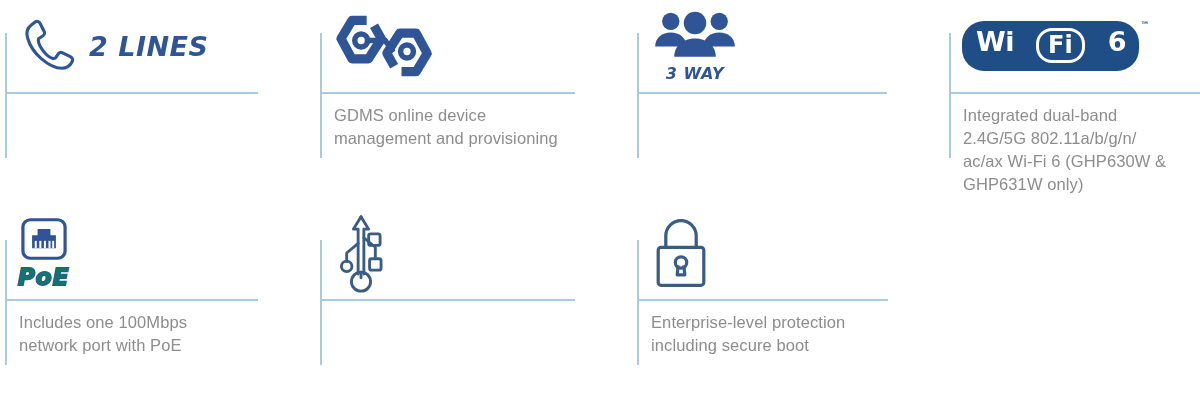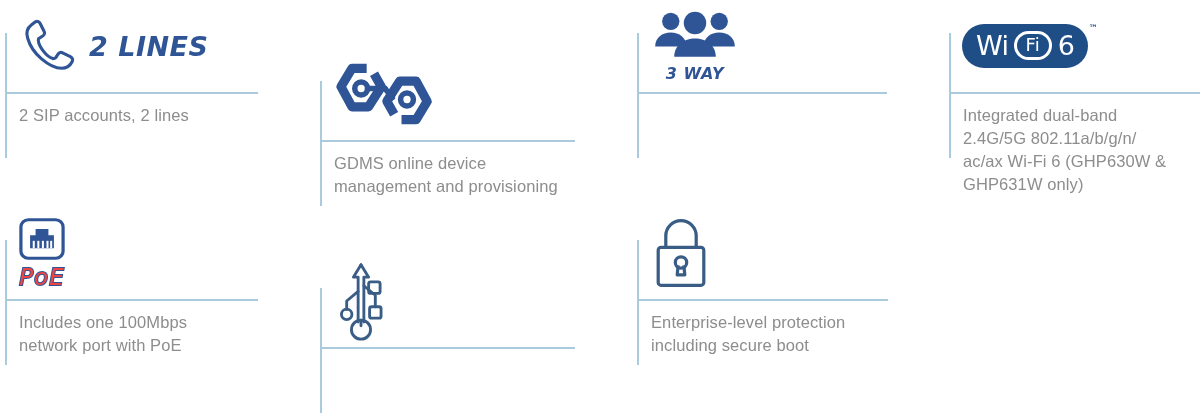--- a/index.html
+++ b/index.html
@@ -28,21 +28,21 @@
   }
   .row-1 { top: 0; }
   .row-2 { top: 207px; }
 
   .cell {
     position: relative;
     height: 206px;
     flex: 0 0 auto;
   }
   .cell-w1 { width: 315px; }
-  .cell-w2 { width: 317px; margin-top: 48px; }
+  .cell-w2 { width: 317px; }
   .cell-w3 { width: 312px; }
   .cell-w4 { width: 256px; }
 
   
   .vline {
     position: absolute;
     left: 5px;
     top: 33px;
     width: 2px;
     height: 125px;
@@ -89,33 +89,33 @@
   .wifi-badge {
     position: relative;
     display: inline-block;
     background: #1f4e87;
     border-radius: 22px;
     padding: 7px 13px 8px 14px;
     color: #ffffff;
   }
   .wifi-inner {
     display: flex;
-    align-items: center;
-    gap: 5px;
-    font-family: "DejaVu Sans", sans-serif;
-    font-weight: normal;
+    align-items: flex-start;
+    gap: 22px;
+    font-family: "DejaVu Sans", sans-serif;
+    font-weight: bold;
     font-size: 27px;
     line-height: 1;
   }
   .wifi-wi { letter-spacing: -0.5px; }
   .wifi-fi-pill {
     border: 3px solid #ffffff;
     border-radius: 16px;
     padding: 2px 9px 3px 9px;
-    font-size: 18px;
+    font-size: 24px;
     line-height: 1;
   }
   .wifi-6 { font-size: 27px; padding-left: 1px; }
   .wifi-tm {
     position: absolute;
     right: -10px;
     top: -1px;
     font-size: 9px;
     font-weight: bold;
     color: #1f4e87;
@@ -139,24 +139,24 @@
     color: #2f5596;
     font-size: 16px;
     letter-spacing: 0.5px;
   }
   .iconrow { display: flex; align-items: center; gap: 9px; }
   .iconcol { display: flex; flex-direction: column; align-items: center; gap: 2px; }
 
   
   .poe-word {
     font-family: "DejaVu Sans", sans-serif;
-    font-weight: normal;
+    font-weight: bold;
     font-style: italic;
     font-size: 23px;
-    color: #ef4444;
+    color: #0f766e;
     -webkit-text-stroke: 2px #2f5596;
     paint-order: stroke fill;
     letter-spacing: 1px;
   }
 </style>
 </head>
 <body>
 
 <div class="grid">
 
@@ -168,21 +168,20 @@
       <div class="icon-wrap">
         <div class="iconrow">
           <span>
             <svg width="62" height="62" viewBox="0 0 64 64" fill="none">
               <path d="M14 10c-4 3-6 8-4 14 2 7 7 15 14 21 7 6 15 10 21 10 5 0 9-3 11-7 1-2 0-4-2-5l-8-4c-2-1-4 0-5 2l-2 3c-1 1-2 1-3 1-3-1-7-4-10-8-3-4-5-8-5-11 0-1 0-2 1-2l3-2c2-1 3-3 2-5l-4-8c-1-2-3-3-5-2z" stroke="#2f5596" stroke-width="3.2" stroke-linejoin="round"></path>
             </svg>
           </span>
           <span class="wordmark">2 LINES</span>
         </div>
       </div>
-      <div class="caption">2 SIP accounts, 2 lines</div>
     </div>
 
     <div class="cell cell-w2">
       <div class="vline"></div>
       <div class="hline"></div>
       <div class="icon-wrap">
         <span>
           <svg width="104" height="66" viewBox="0 0 112 72" fill="none">
             <g stroke="#2f5596" stroke-width="10" stroke-linejoin="round" fill="none">
               <path d="M36 8 H20 L8 28 L20 50 H38 L52 28 L44 14"></path>

